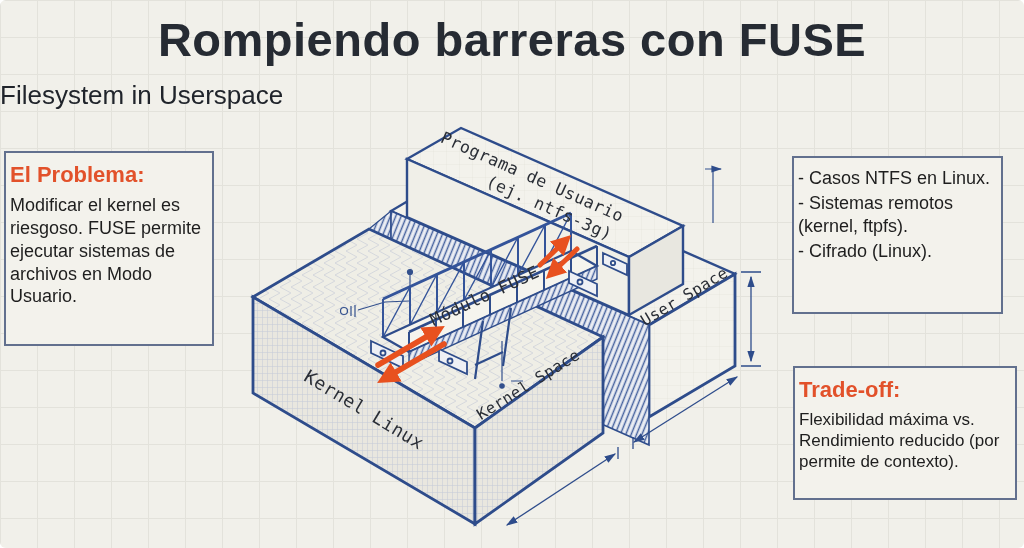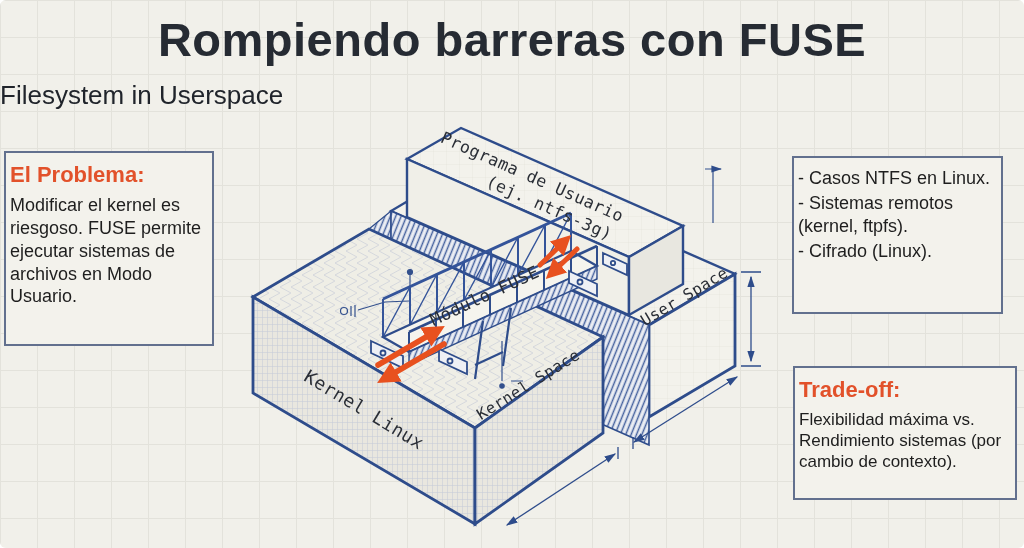--- a/index.html
+++ b/index.html
@@ -72,21 +72,21 @@
   </div>
 
   <div class="note-box" id="usecases-box">
     <p>- Casos NTFS en Linux.</p>
     <p>- Sistemas remotos (kernel, ftpfs).</p>
     <p>- Cifrado (Linux).</p>
   </div>
 
   <div class="note-box" id="tradeoff-box">
     <h2>Trade-off:</h2>
-    <p>Flexibilidad máxima vs. Rendimiento sistemas (por cambio de contexto).</p>
+    <p>Flexibilidad máxima vs. Rendimiento reducido (por permite de contexto).</p>
   </div>
 
   <svg class="diagram" viewBox="0 0 565 420" width="565" height="420">
     <defs>
       <pattern id="isoGrid" width="11" height="12" patternUnits="userSpaceOnUse">
         <rect width="11" height="12" fill="#efeee6"></rect>
         <path d="M0,6 L11,0 M0,6 L11,12" stroke="#c3c8d6" stroke-width="0.6" fill="none"></path>
       </pattern>
       <pattern id="faceGrid" width="5" height="7" patternUnits="userSpaceOnUse">
         <rect width="5" height="7" fill="#e9e7df"></rect>

